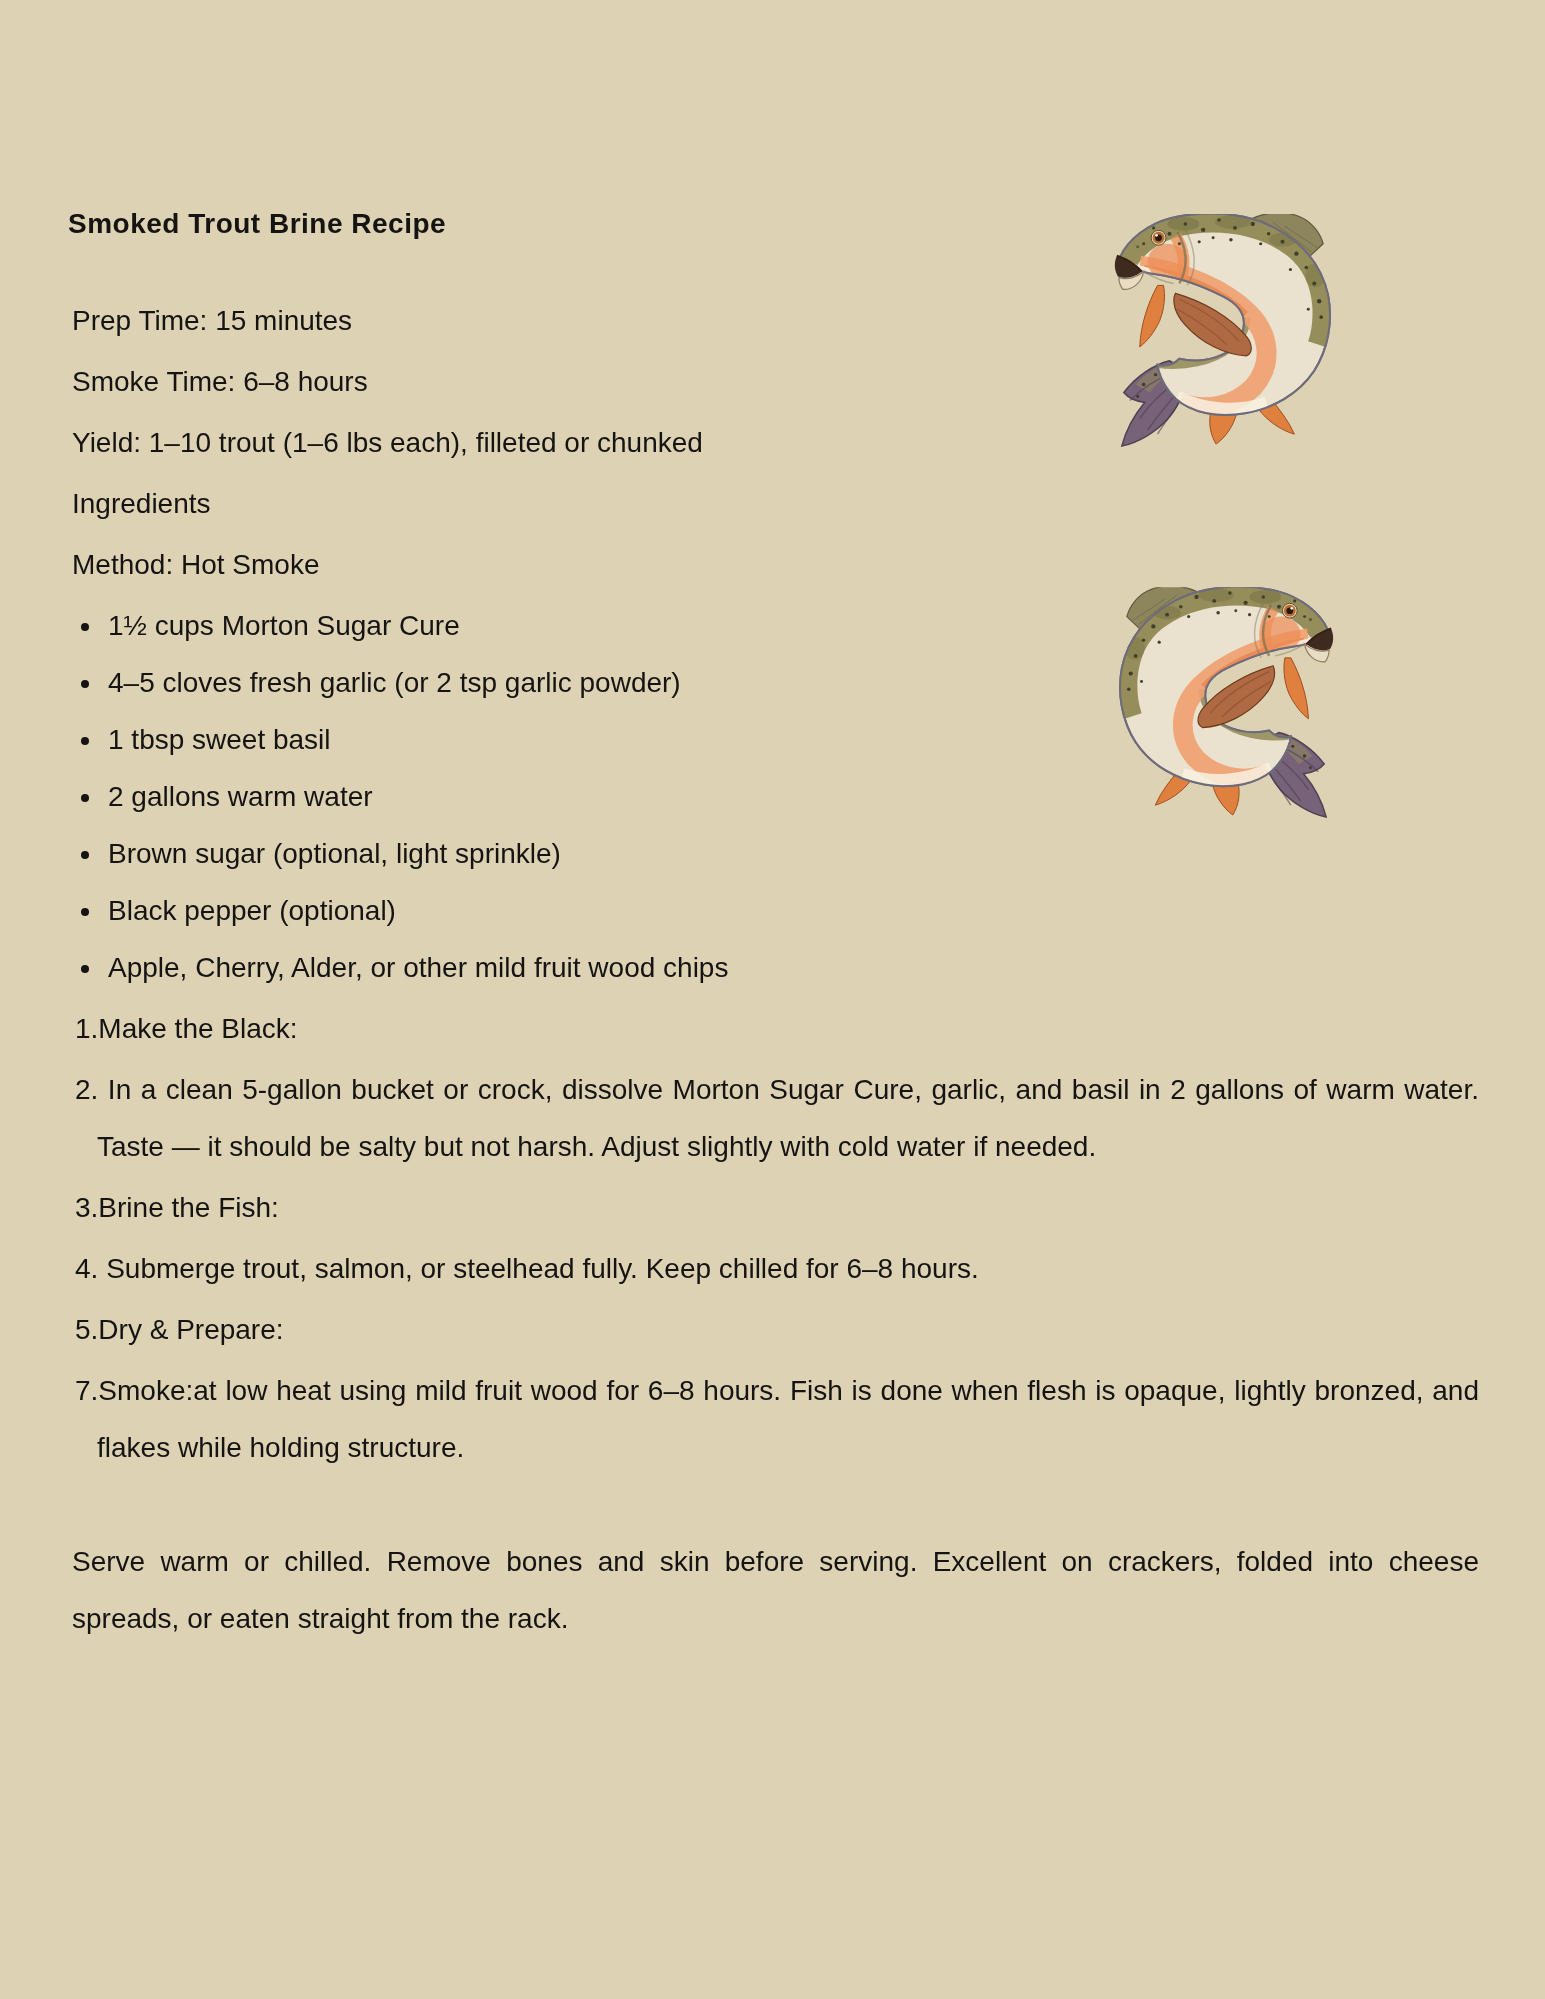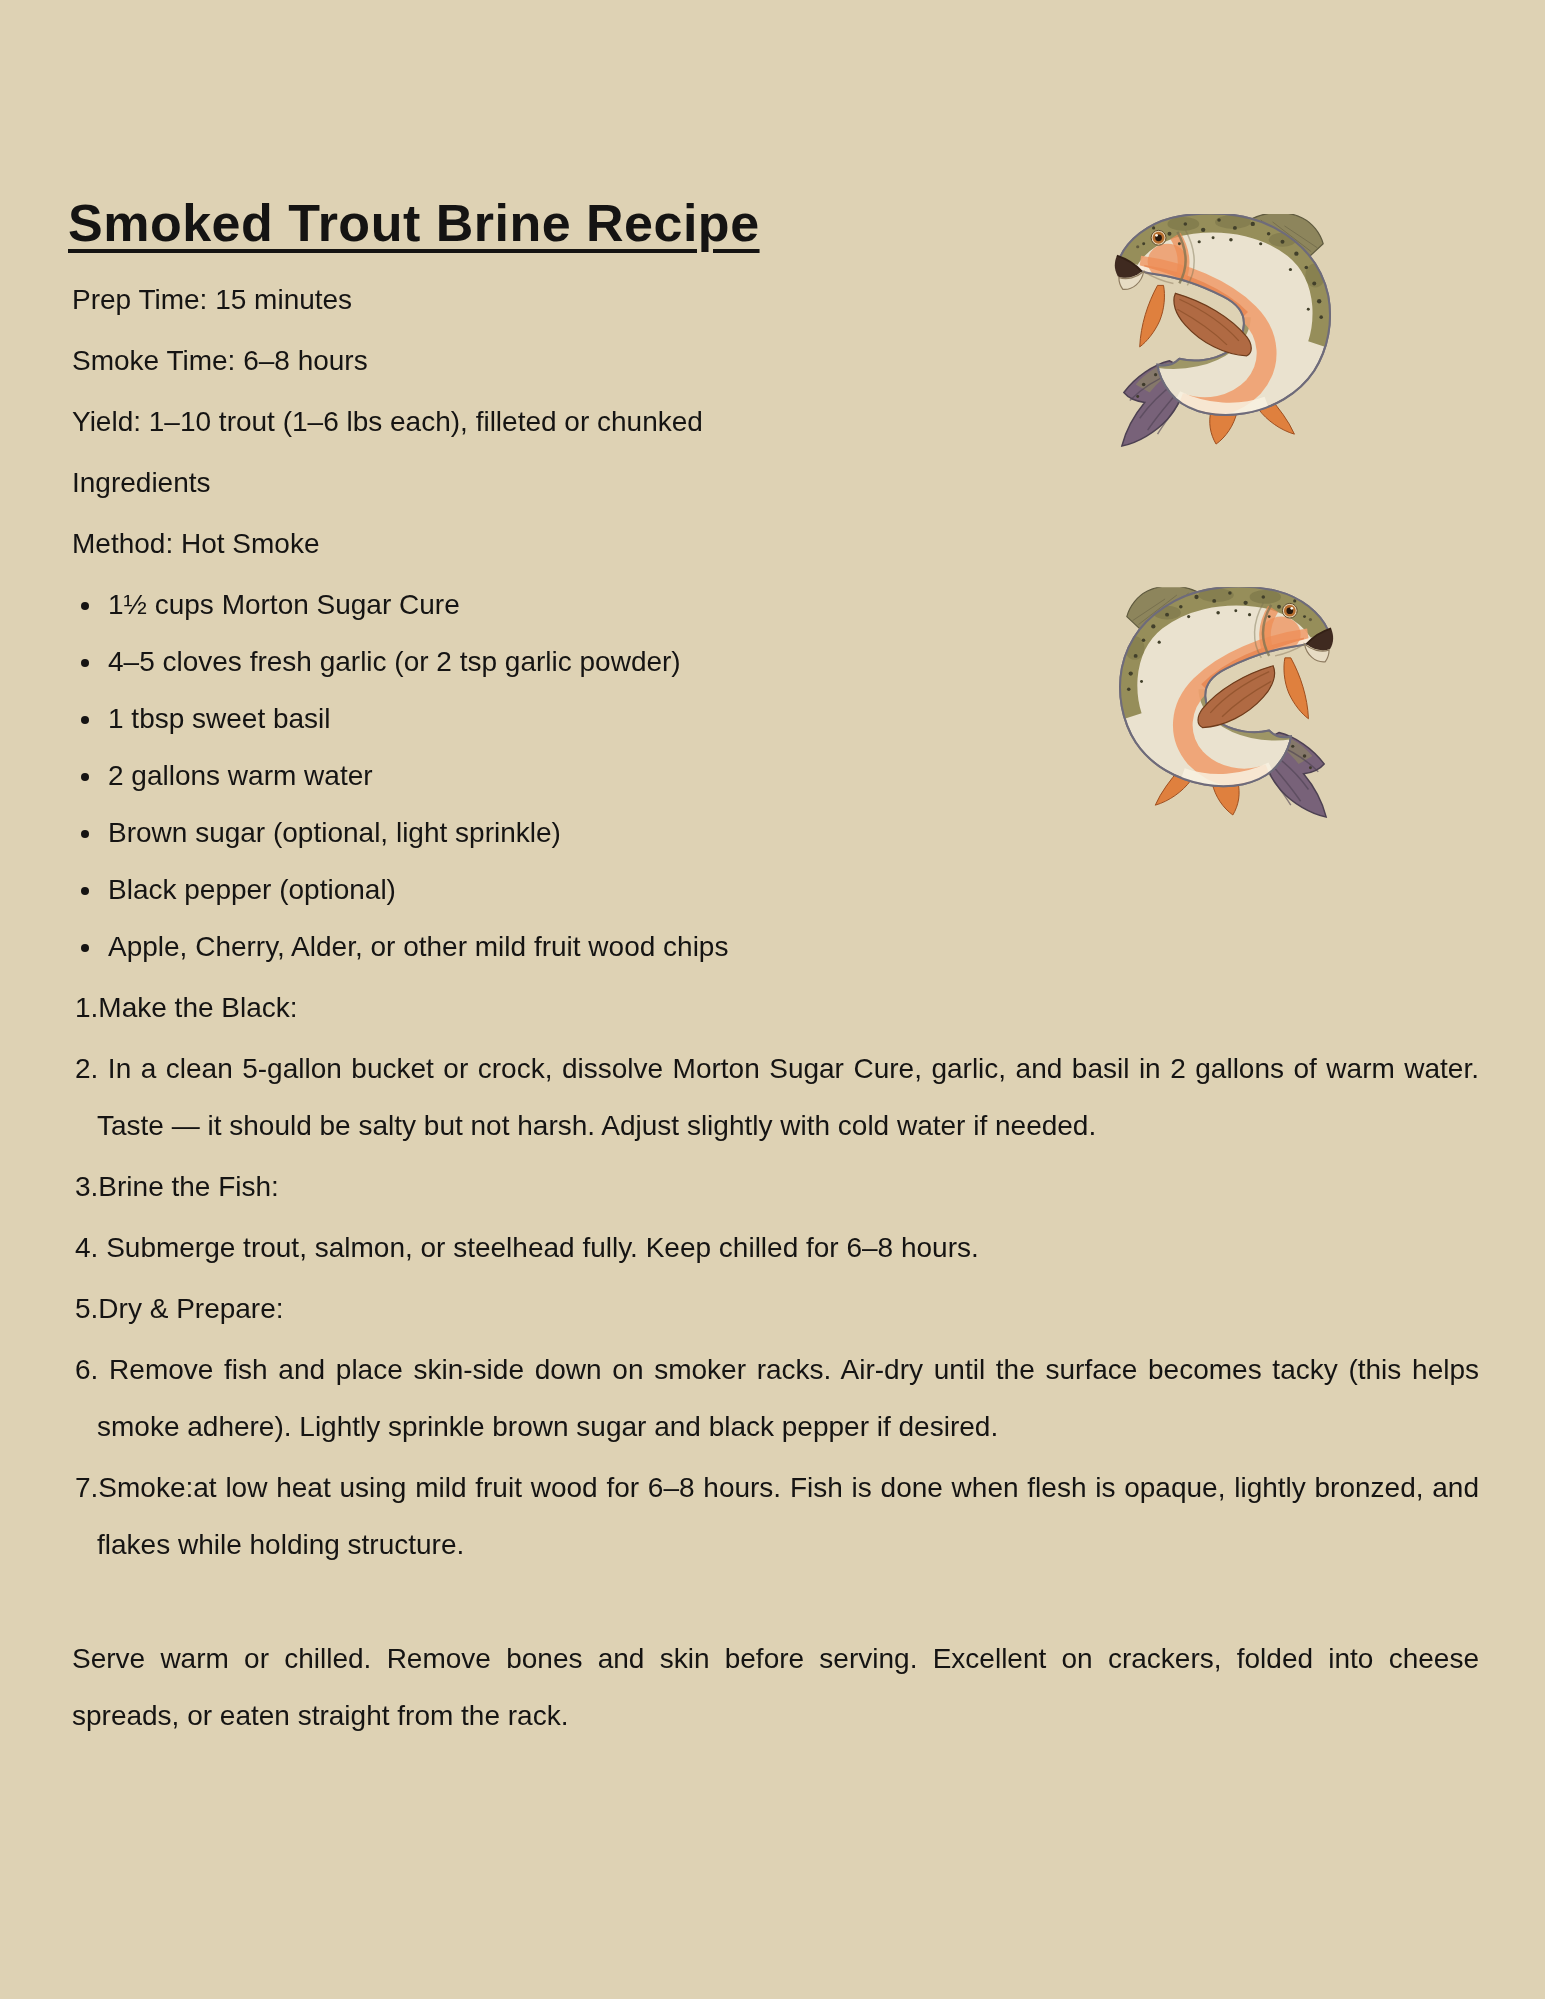--- a/index.html
+++ b/index.html
@@ -13,25 +13,24 @@
   }
   .page{position:relative;width:1545px;height:1999px;}
   .content{
     position:relative;
     padding:196px 62px 0 68px;
     font-size:28px;
     line-height:57px;
     z-index:2;
   }
   h1.title{
-    font-size:52px;
+    font-size:28px;
     line-height:55px;
     font-weight:bold;
-    margin:0 0 20px 0;
-    text-decoration:underline;
+    margin:0 0 41px 0;
     text-decoration-thickness:4px;
     text-underline-offset:8px;
     letter-spacing:0.5px;
   }
   p{margin:4px;}
   ul.ingredients{
     margin:0;
     padding-left:36px;
     list-style:disc outside;
   }
@@ -173,18 +172,17 @@
       <li>Black pepper (optional)</li>
       <li>Apple, Cherry, Alder, or other mild fruit wood chips</li>
     </ul>
 
 
     <p class="num-item"><span>1.</span><span>Make the Black:</span></p>
     <p class="num-item"><span>2.</span><span> In a clean 5-gallon bucket or crock, dissolve Morton Sugar Cure, garlic, and basil in 2 gallons of warm water. Taste — it should be salty but not harsh. Adjust slightly with cold water if needed.</span></p>
     <p class="num-item"><span>3.</span><span>Brine the Fish:</span></p>
     <p class="num-item"><span>4.</span><span> Submerge trout, salmon, or steelhead fully. Keep chilled for 6–8 hours.</span></p>
     <p class="num-item"><span>5.</span><span>Dry &amp; Prepare:</span></p>
-    <p class="num-item"><span>6.</span><span> Remove fish and place skin-side down on smoker racks. Air-dry until the surface becomes tacky (this helps smoke adhere). Lightly sprinkle brown sugar and black pepper if desired.</span></p>
     <p class="num-item"><span>7.</span><span>Smoke:at low heat using mild fruit wood for 6–8 hours. Fish is done when flesh is opaque, lightly bronzed, and flakes while holding structure.</span></p>
 
     <p class="closing">Serve warm or chilled. Remove bones and skin before serving. Excellent on crackers, folded into cheese spreads, or eaten straight from the rack.</p>
   </div>
 </div>
 
 </body></html>

